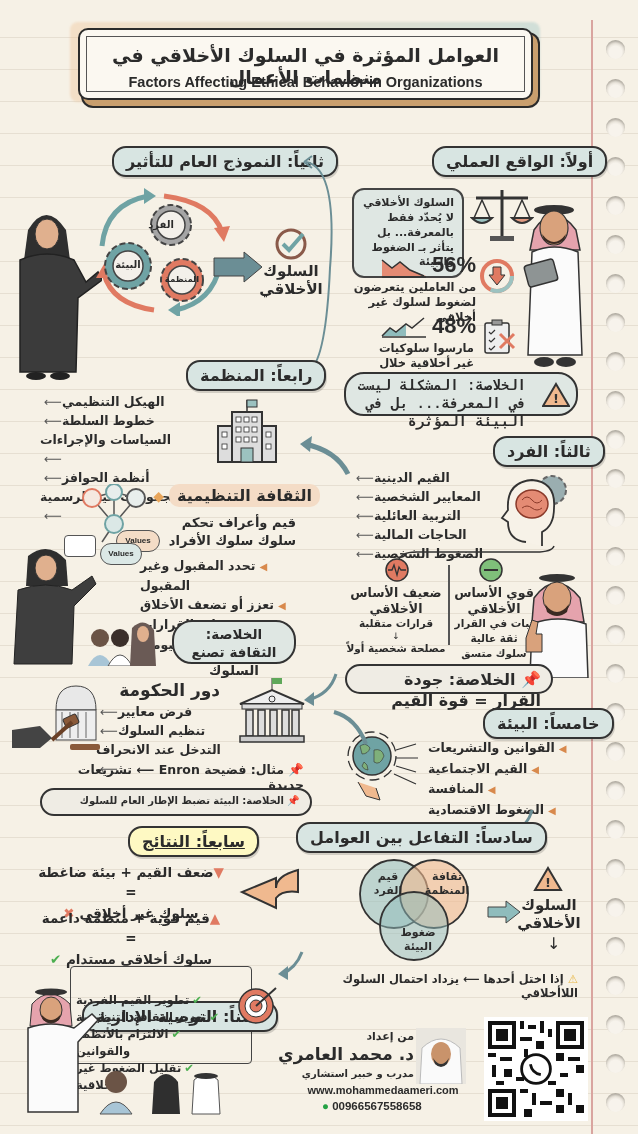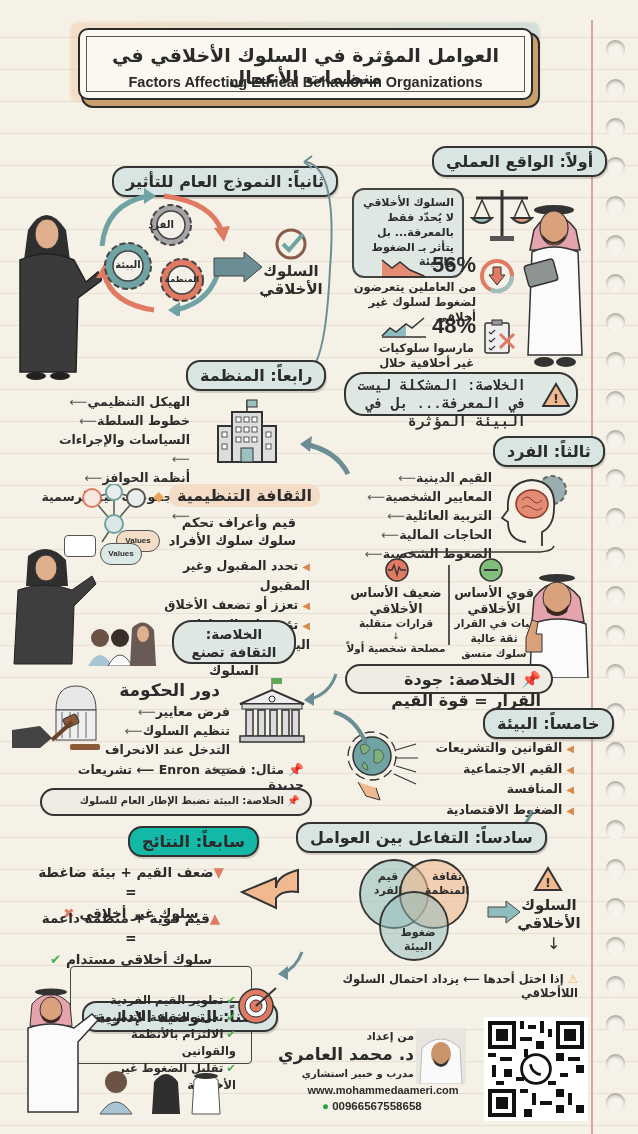--- a/index.html
+++ b/index.html
@@ -27,26 +27,26 @@
     border: 2.5px solid #2b2b2b; box-shadow: 5px 6px 0 #c99f6e, 5px 6px 0 2px #2b2b2b; }
   .banner::before { content: ""; position: absolute; inset: 6px; border: 1.2px solid #555; }
   .banner-ar { position: absolute; top: 14px; left: 0; right: 0; text-align: center; font-weight: bold; font-size: 19px; direction: rtl; }
   .banner-en { position: absolute; top: 44px; left: 0; right: 0; text-align: center; font-weight: bold; font-size: 14.5px; font-family: "Liberation Sans", sans-serif; }
   .tape1 { position:absolute; left:70px; top:22px; width:470px; height:80px; background: linear-gradient(90deg, rgba(240,190,140,.35), rgba(140,190,190,.35)); border-radius: 8px; filter: blur(1px); }
 
   
   .pill { position: absolute; border: 2px solid #333; border-radius: 14px; background: #d8e5e2;
     font-weight: bold; font-size: 16px; padding: 4px 12px; direction: rtl; white-space: nowrap;
     box-shadow: 1px 2px 0 rgba(0,0,0,.15); }
-  .pill.orange { background: #14b8a6; }
+  .pill.orange { background: #fef9c3; text-decoration: underline; }
   .summary { position: absolute; border: 2px solid #333; border-radius: 20px; background: #dfe7e3;
     font-weight: bold; font-size: 14px; padding: 5px 12px; direction: rtl; line-height: 1.3; }
   .summary.plain { background: #efece4; }
 
-  .list { font-weight: bold; font-size: 12.5px; line-height: 19px; direction: rtl; text-align: right; }
+  .list { font-weight: bold; font-size: 12.5px; line-height: 19px; direction: rtl; text-align: left; }
   .list .arrow { display:inline-block; color:#555; margin-left: 4px; font-weight: normal; }
   .tri { color: #d8894c; font-size: 10px; margin-left: 4px; }
 
   .bubble { position:absolute; background:#dfe7e3; border:2px solid #444; border-radius: 12px; padding: 6px 8px; font-size: 11px; font-weight:bold; line-height:1.35; direction:rtl; text-align:right; }
 
   .stat-num { font-size: 22px; font-weight: bold; font-family: "Liberation Sans", sans-serif; }
   .stat-txt { font-size: 11.5px; font-weight: bold; line-height: 1.3; direction: rtl; text-align:right; }
 
   .gear-label { position:absolute; font-size:10px; font-weight:bold; text-align:center; direction:rtl; }
   .person { position:absolute; }
@@ -144,21 +144,21 @@
 </svg>
 
 <div class="summary" style="left:344px; top:372px; width:234px; height:44px; font-size:14px;">
   <span style="position:absolute; right:50px; top:3px; width:180px;font-family:Liberation Mono, monospace;">الخلاصة: المشكلة ليست في المعرفة... بل في البيئة المؤثرة</span>
   <svg style="position:absolute; right:6px; top:8px;" width="28" height="26">
     <path d="M14 2 L27 24 L1 24 Z" fill="#f0b98f" stroke="#333" stroke-width="2"></path>
     <text x="14" y="21" text-anchor="middle" font-size="13" font-weight="bold" fill="#333">!</text>
   </svg>
 </div>
 
-<div class="pill" style="left:112px; top:146px;margin-top:20px;">ثانياً: النموذج العام للتأثير</div>
+<div class="pill" style="left:112px; top:146px;">ثانياً: النموذج العام للتأثير</div>
 <svg class="abs" style="left:300px; top:148px;" width="40" height="230">
   <path d="M6 14 Q38 20 30 120 Q26 210 10 222" fill="none" stroke="#6b8e95" stroke-width="2"></path>
   <path d="M4 14 L12 8 M4 14 L12 20" stroke="#6b8e95" stroke-width="2"></path>
 </svg>
 
 <svg class="person" style="left:6px; top:200px;" width="96" height="182" viewBox="0 0 96 182">
   <path d="M22 30 Q40 0 60 30 L64 60 L18 60 Z" fill="#2f2f2f"></path>
   <ellipse cx="41" cy="34" rx="12" ry="15" fill="#e0b08e" stroke="#333"></ellipse>
   <path d="M14 60 Q41 48 68 60 L80 82 L92 72 L96 80 L72 98 L70 172 L14 172 Z" fill="#3b3b3b" stroke="#222" stroke-width="1.5"></path>
   <ellipse cx="30" cy="176" rx="10" ry="4" fill="#222"></ellipse>

